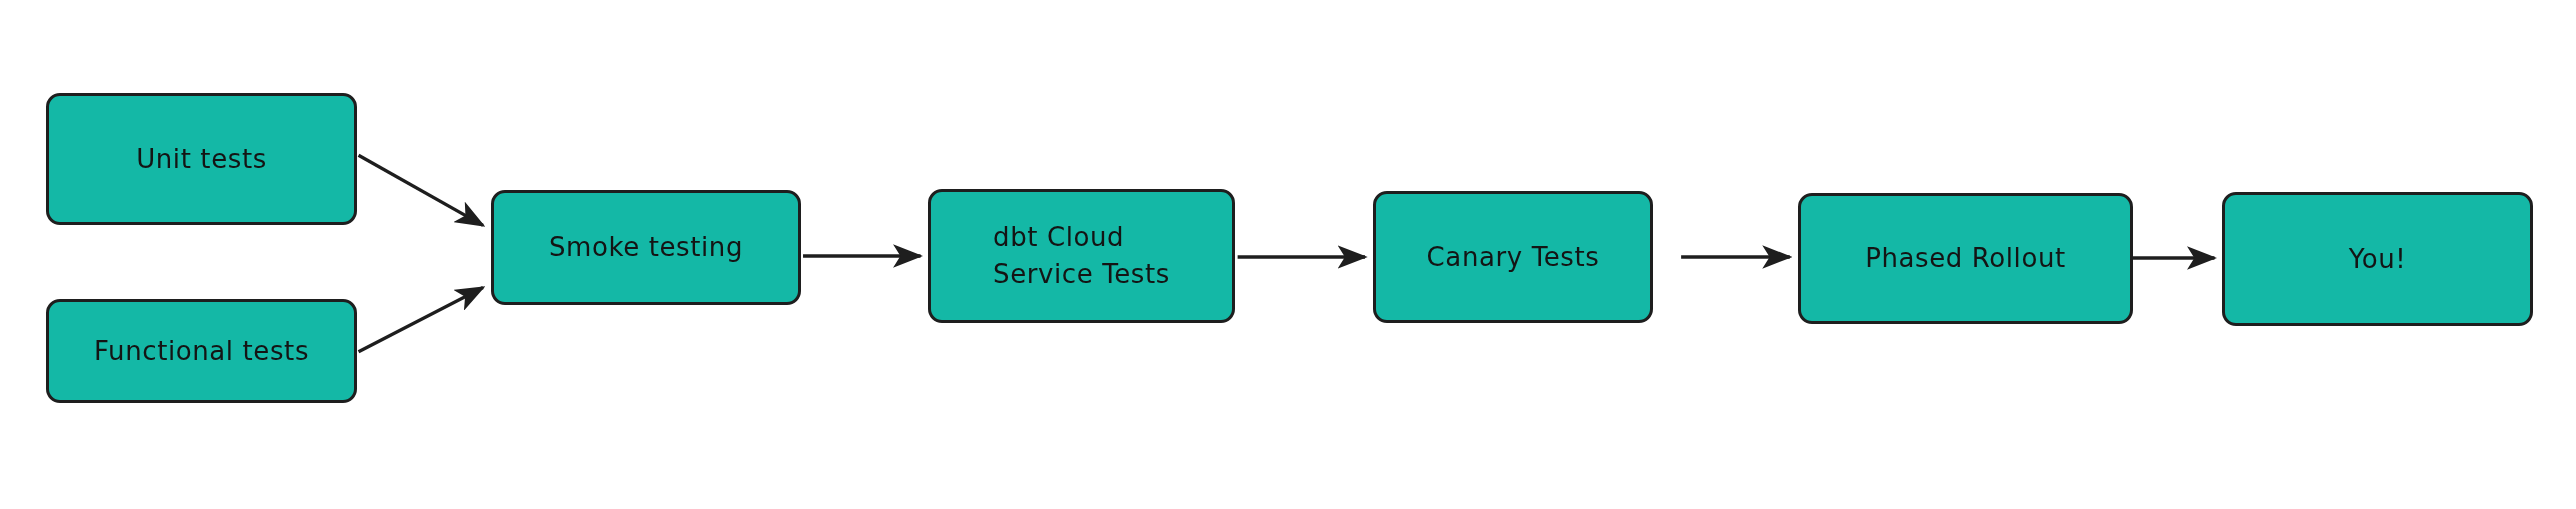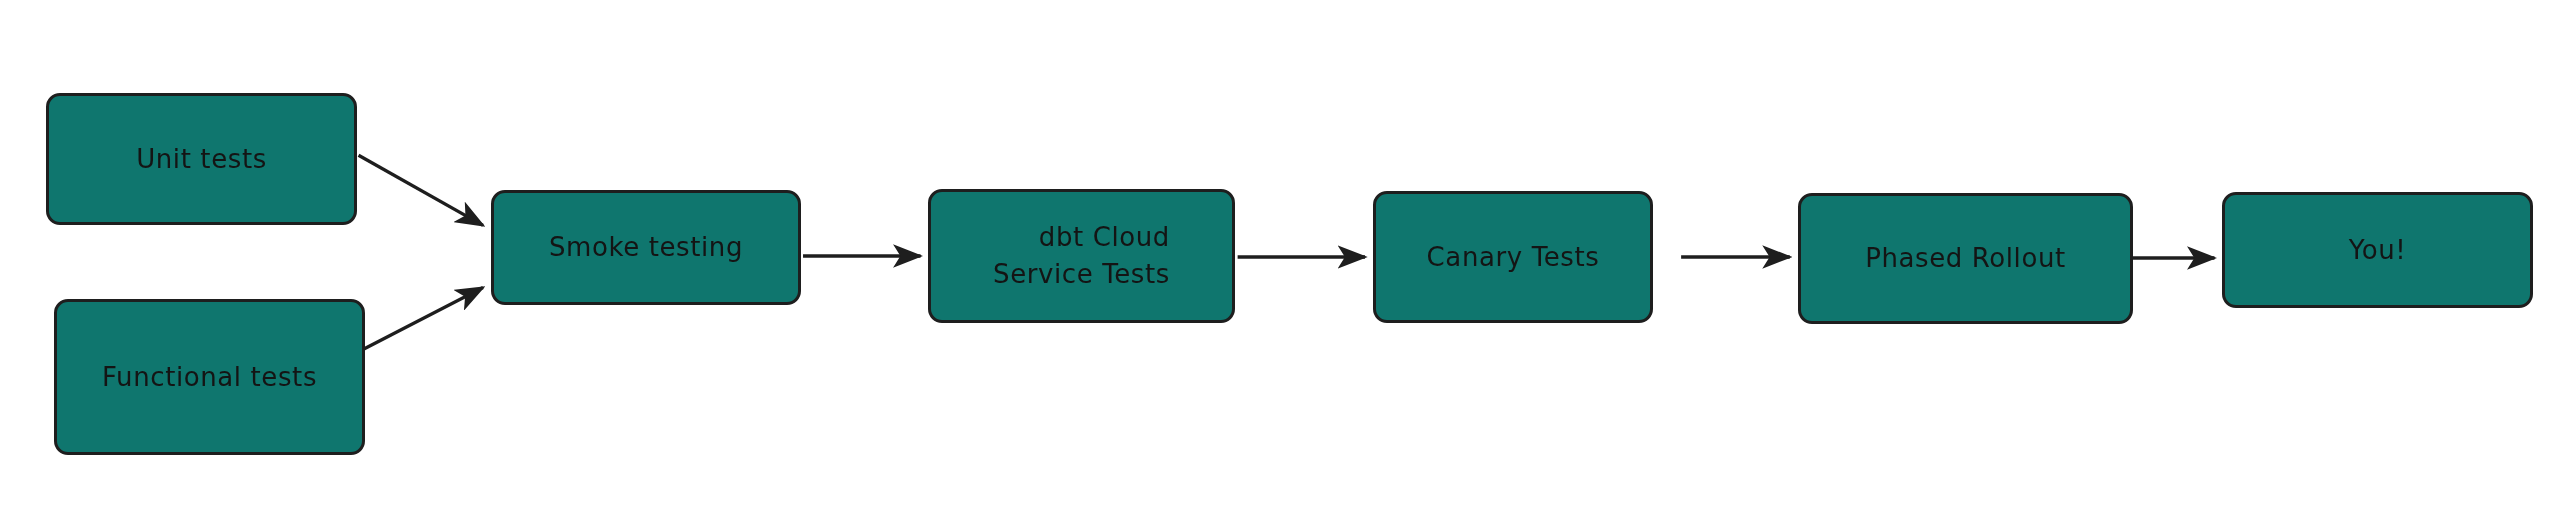--- a/index.html
+++ b/index.html
@@ -22,27 +22,27 @@
     position: absolute;
     left: 0;
     top: 0;
     width: 2576px;
     height: 510px;
     pointer-events: none;
   }
   .node {
     position: absolute;
     box-sizing: border-box;
-    background: #0f766e;
+    background: #14b8a6;
     border: 3px solid #1e1e1e;
     border-radius: 14px;
     display: flex;
     align-items: center;
     justify-content: center;
-    text-align: right;
+    text-align: left;
     z-index: 2;
   }
   .node-label {
     font-family: "DejaVu Sans", "Liberation Sans", sans-serif;
     font-size: 26px;
     line-height: 1.42;
     color: #141414;
     letter-spacing: 0.6px;
     white-space: pre-line;
     padding: 0 10px;
@@ -70,39 +70,39 @@
 
     <line x1="1702" y1="260" x2="1812" y2="260" stroke="#1e1e1e" stroke-width="3.4" marker-end="url(#arrowhead)"></line>
 
     <line x1="2137" y1="261" x2="2242" y2="261" stroke="#1e1e1e" stroke-width="3.4" marker-end="url(#arrowhead)"></line>
   </svg>
 
   <div class="node" style="left: 46px; top: 93px; width: 311px; height: 132px;">
     <span class="node-label">Unit tests</span>
   </div>
 
-  <div class="node" style="left: 46px; top: 299px; width: 311px; height: 156px; margin-left: 8px;">
+  <div class="node" style="left: 46px; top: 299px; width: 311px; height: 104px;">
     <span class="node-label">Functional tests</span>
   </div>
 
   <div class="node" style="left: 491px; top: 190px; width: 310px; height: 115px;">
     <span class="node-label">Smoke testing</span>
   </div>
 
   <div class="node" style="left: 928px; top: 189px; width: 307px; height: 134px;">
     <span class="node-label">dbt Cloud
 Service Tests</span>
   </div>
 
   <div class="node" style="left: 1373px; top: 191px; width: 280px; height: 132px;">
     <span class="node-label">Canary Tests</span>
   </div>
 
   <div class="node" style="left: 1798px; top: 193px; width: 335px; height: 131px;">
     <span class="node-label">Phased Rollout</span>
   </div>
 
-  <div class="node" style="left: 2222px; top: 192px; width: 311px; height: 116px;">
+  <div class="node" style="left: 2222px; top: 192px; width: 311px; height: 134px;">
     <span class="node-label">You!</span>
   </div>
 
 </div>
 
 
 </body></html>

